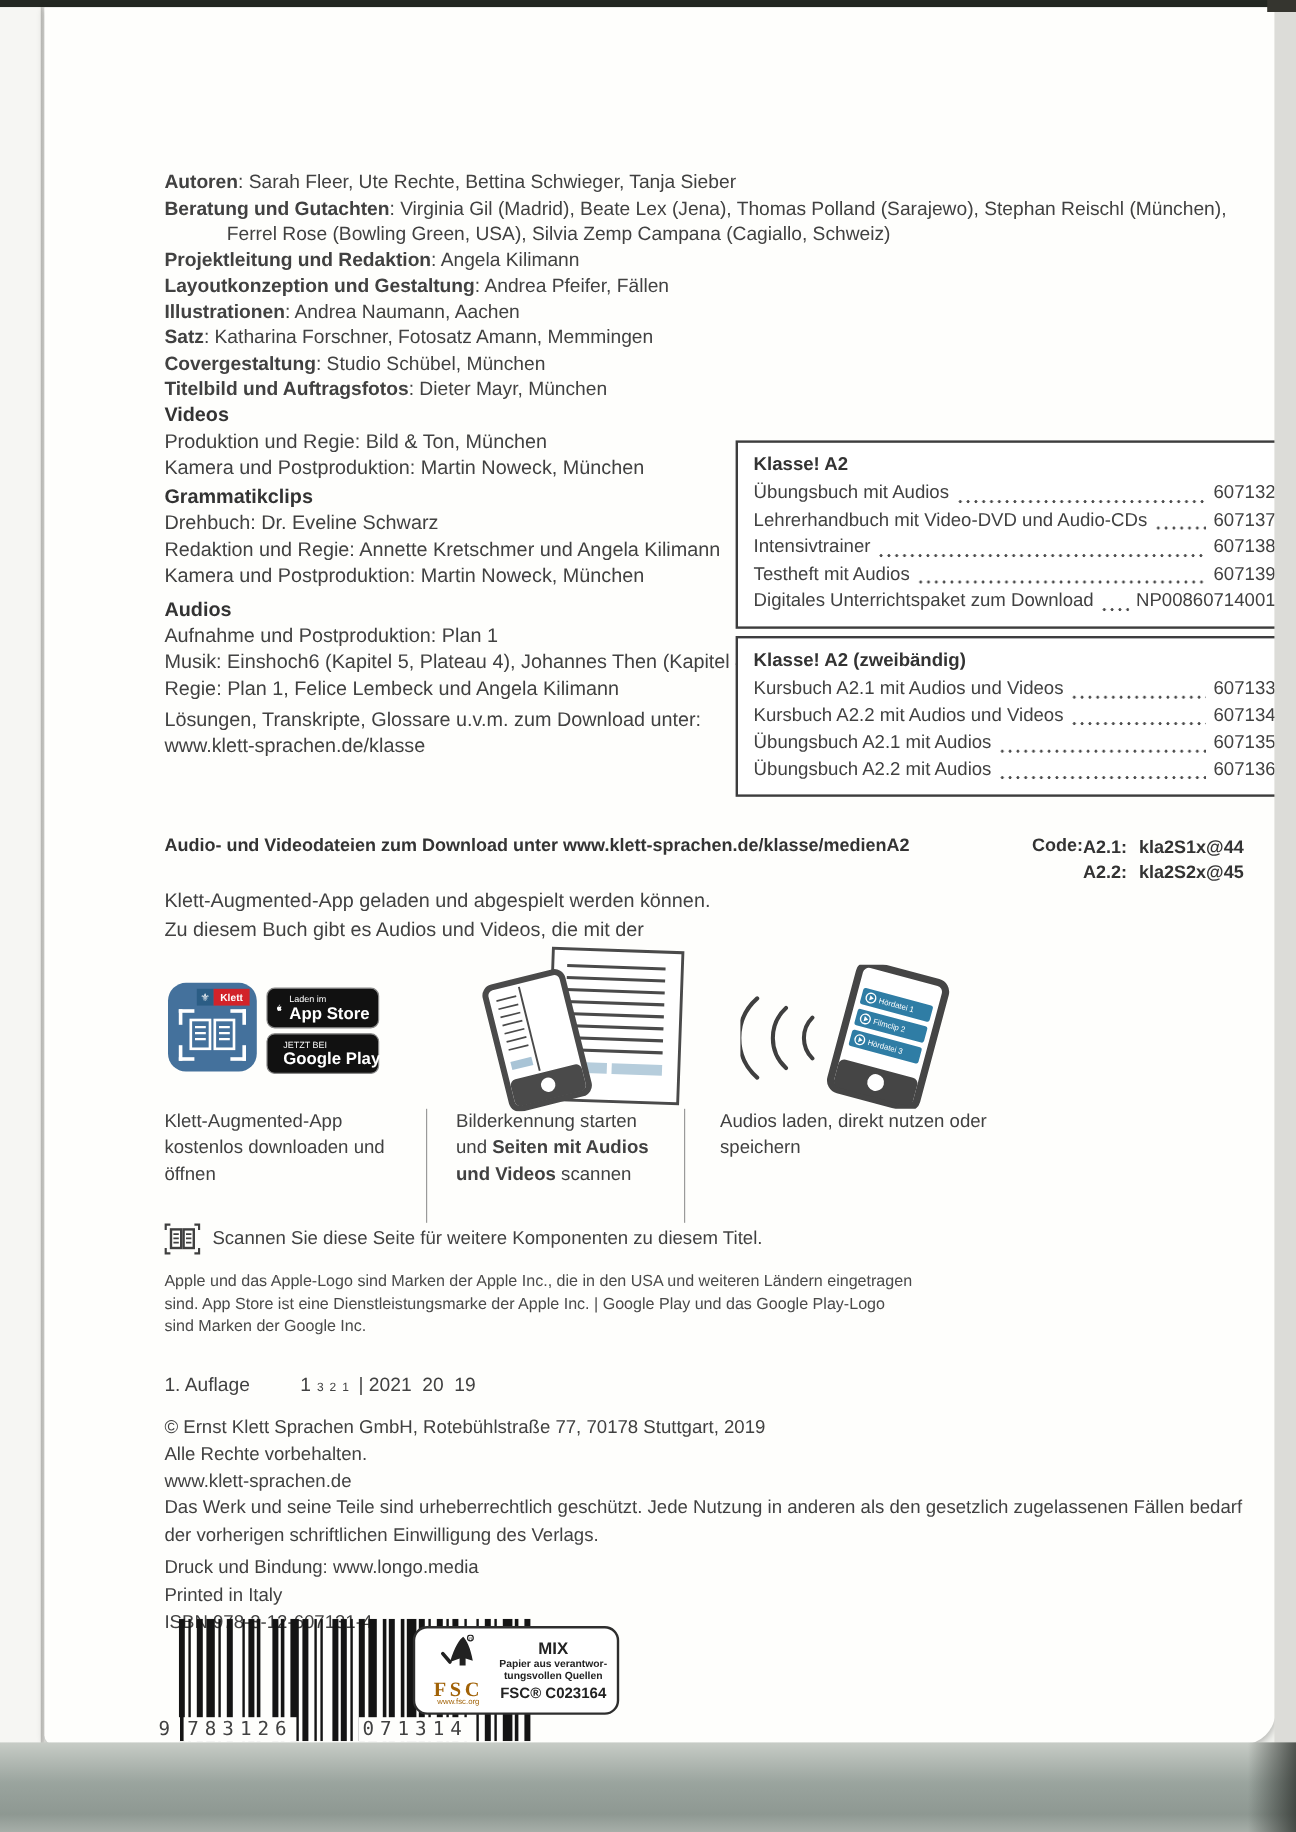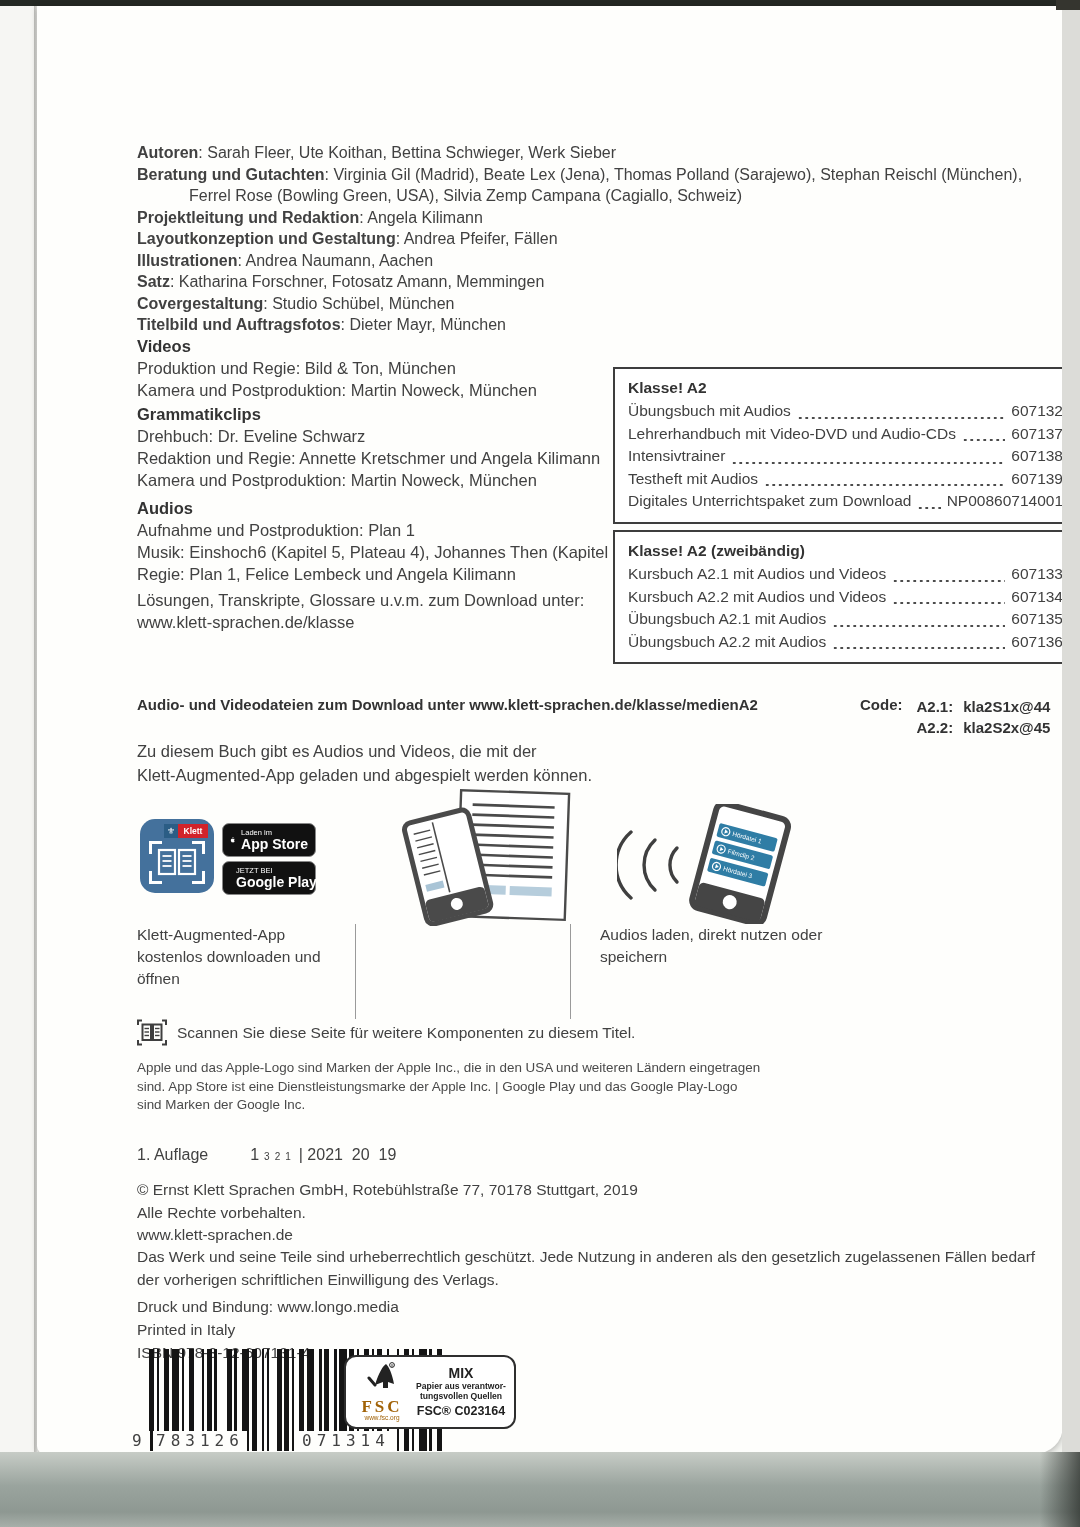--- a/index.html
+++ b/index.html
@@ -30,21 +30,21 @@
   .pbox{left:576px;width:478px;border:2px solid #3d3d3d;padding:7px 26px 9px 13px;font-size:15.5px;background:#fff;}
   .pbox .title{font-weight:bold;color:#333;line-height:24px;}
   .brow{display:flex;align-items:baseline;line-height:22.5px;}
   .blabel{white-space:nowrap;}
   .lead{flex:1;height:14px;margin:0 6px;align-self:flex-end;
         background-image:radial-gradient(circle,#4c4c4c 1.15px,rgba(0,0,0,0) 1.35px);
         background-size:6.5px 4px;background-repeat:repeat-x;background-position:left bottom 3px;}
   .bcode{white-space:nowrap;}
   
   #medialine{left:100px;top:690px;font-size:15px;}
-  #codes{left:823px;top:690px;display:flex;gap:14px;font-size:15px;}
+  #codes{left:823px;top:690px;display:flex;font-size:15px;}
   #codes .grid{display:grid;grid-template-columns:auto auto;column-gap:10px;line-height:21px;}
   #codes .v{text-align:left;}
   
   #appintro{left:100px;top:733px;font-size:16.5px;line-height:24px;}
   
   #appicon{left:103px;top:813px;width:74px;height:74px;background:#44719c;border-radius:15px;}
   .ck{position:absolute;width:13px;height:13px;border:0 solid #fff;}
   .ck.tl{left:9px;top:22px;border-left-width:3px;border-top-width:3px;}
   .ck.tr{right:9px;top:22px;border-right-width:3px;border-top-width:3px;}
   .ck.bl{left:9px;bottom:9px;border-left-width:3px;border-bottom-width:3px;}
@@ -93,21 +93,21 @@
 <body>
 
 <div id="scan">
   <div id="topband"></div>
   <div id="leftstrip"></div>
   <div id="leftseam"></div>
 
   <div id="page">
 
     <div class="abs" id="credits">
-      <p class="cl"><b>Autoren</b><span>: Sarah Fleer, Ute Koithan, Bettina Schwieger, Werk Sieber</span></p>
+      <p class="cl"><b>Autoren</b><span>: Sarah Fleer, Ute Rechte, Bettina Schwieger, Tanja Sieber</span></p>
       <p class="cl"><b>Beratung und Gutachten</b><span>: Virginia Gil (Madrid), Beate Lex (Jena), Thomas Polland (Sarajewo), Stephan Reischl (München),</span></p>
       <p class="cl"><span class="ind">Ferrel Rose (Bowling Green, USA), Silvia Zemp Campana (Cagiallo, Schweiz)</span></p>
       <p class="cl"><b>Projektleitung und Redaktion</b><span>: Angela Kilimann</span></p>
       <p class="cl"><b>Layoutkonzeption und Gestaltung</b><span>: Andrea Pfeifer, Fällen</span></p>
       <p class="cl"><b>Illustrationen</b><span>: Andrea Naumann, Aachen</span></p>
       <p class="cl"><b>Satz</b><span>: Katharina Forschner, Fotosatz Amann, Memmingen</span></p>
       <p class="cl"><b>Covergestaltung</b><span>: Studio Schübel, München</span></p>
       <p class="cl"><b>Titelbild und Auftragsfotos</b><span>: Dieter Mayr, München</span></p>
     </div>
 
@@ -194,22 +194,22 @@
       <span class="b">Code:</span>
       <div class="grid">
         <span class="b">A2.1:</span>
           <span class="b v">kla2S1x@44</span>
         <span class="b">A2.2:</span>
           <span class="b v">kla2S2x@45</span>
       </div>
     </div>
 
     <div class="abs" id="appintro">
+      <p>Klett-Augmented-App geladen und abgespielt werden können.</p>
       <p>Zu diesem Buch gibt es Audios und Videos, die mit der</p>
-      <p>Klett-Augmented-App geladen und abgespielt werden können.</p>
     </div>
 
     <div class="abs" id="appicon">
       <span class="ck tl"></span>
       <span class="ck tr"></span>
       <span class="ck bl"></span>
       <span class="ck br"></span>
       <div id="kletttag">
         <span class="sq">⚜</span>
         <span class="rd">Klett</span>
@@ -311,20 +311,21 @@
             <circle cx="101" cy="69" r="4" fill="none" stroke="#fff" stroke-width="1.2"></circle>
             <path d="M100 66.8 l3.4 2.2 -3.4 2.2 z" fill="#fff"></path>
             <text x="108" y="71.4">Hördatei 3</text>
           </g>
         </g>
       </svg>
     </div>
 
     <div class="abs cap" style="left:100px;width:208px">Klett-Augmented-App kostenlos downloaden und öffnen</div>
     <div class="abs vdiv" style="left:318px"></div>
+    <div class="abs cap" style="left:343px;width:172px"><span>Bilderkennung starten und </span><b>Seiten mit Audios und Videos</b><span> scannen</span></div>
     <div class="abs vdiv" style="left:533px"></div>
     <div class="abs cap" style="left:563px;width:225px">Audios laden, direkt nutzen oder speichern</div>
 
     <div class="abs" id="scannote">
       <svg width="30" height="27" viewBox="0 0 30 27">
         <g stroke="#3f3f3f" stroke-width="2" fill="none">
           <path d="M1 6 V1.5 H5"></path>
             <path d="M25 1.5 H29 V6"></path>
             <path d="M29 21 V25.5 H25"></path>
             <path d="M5 25.5 H1 V21"></path>

